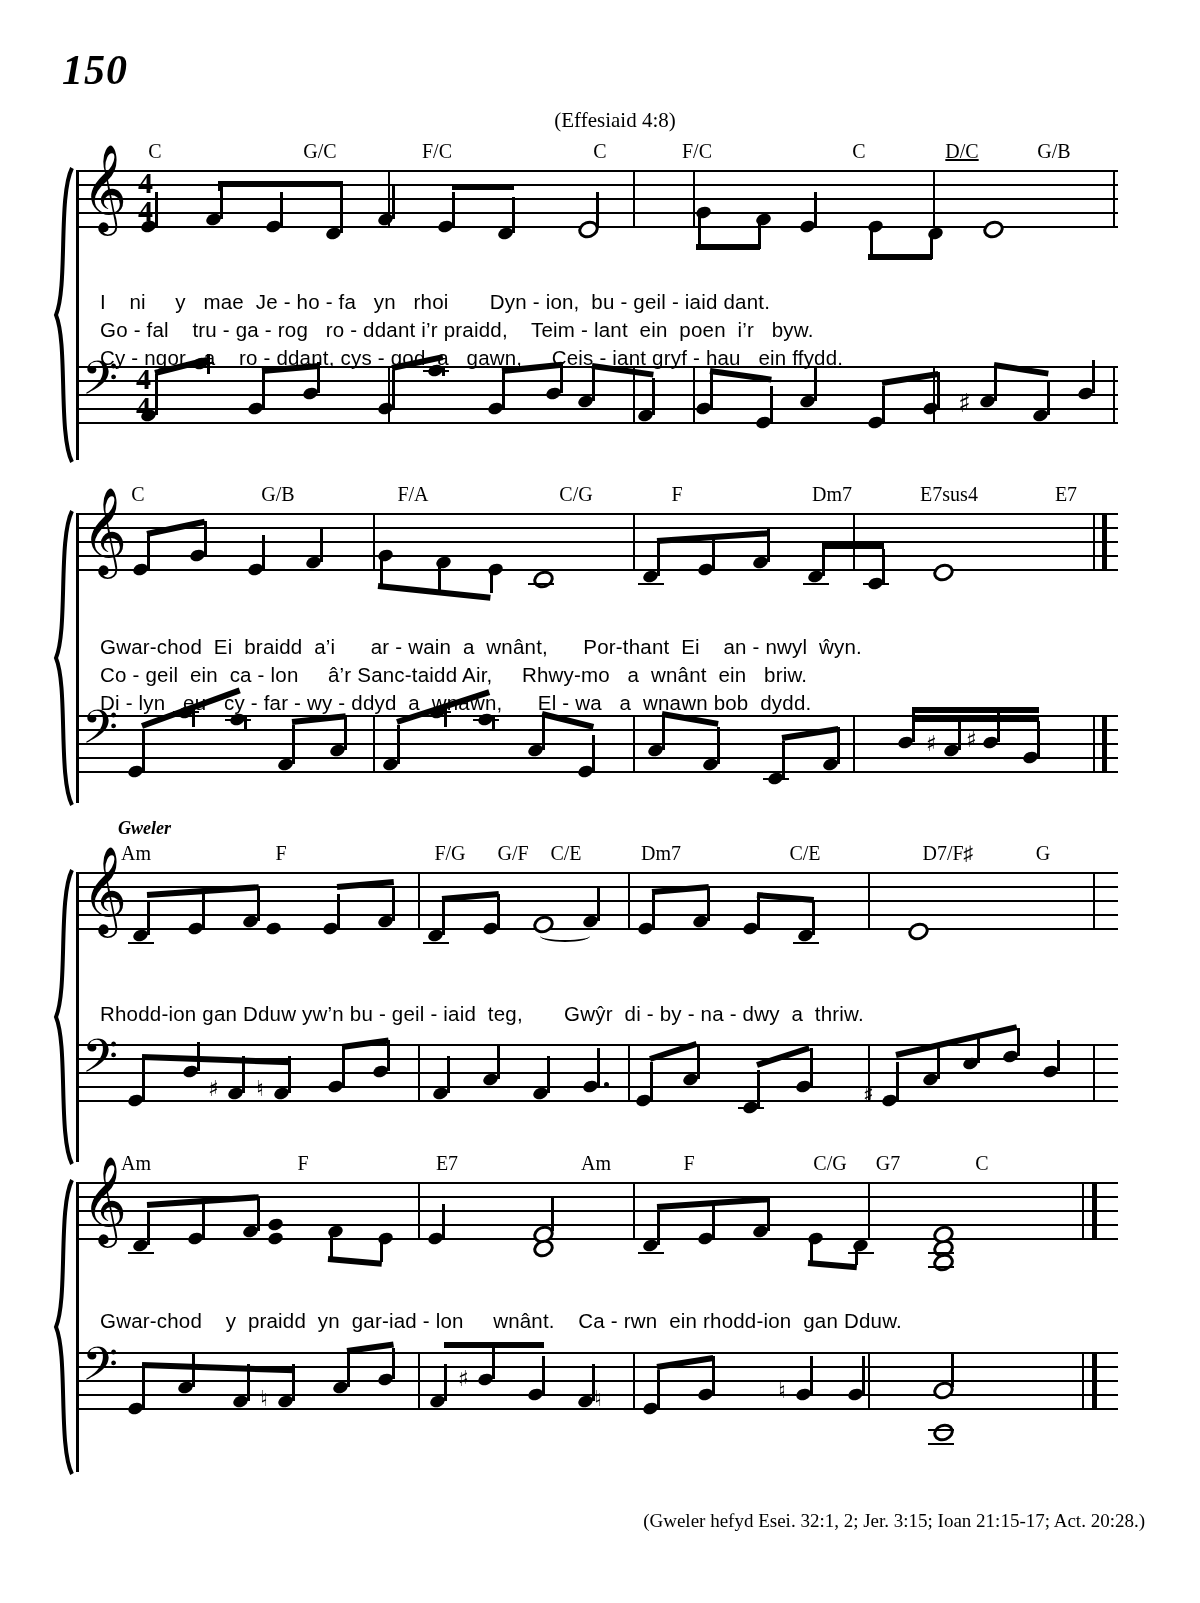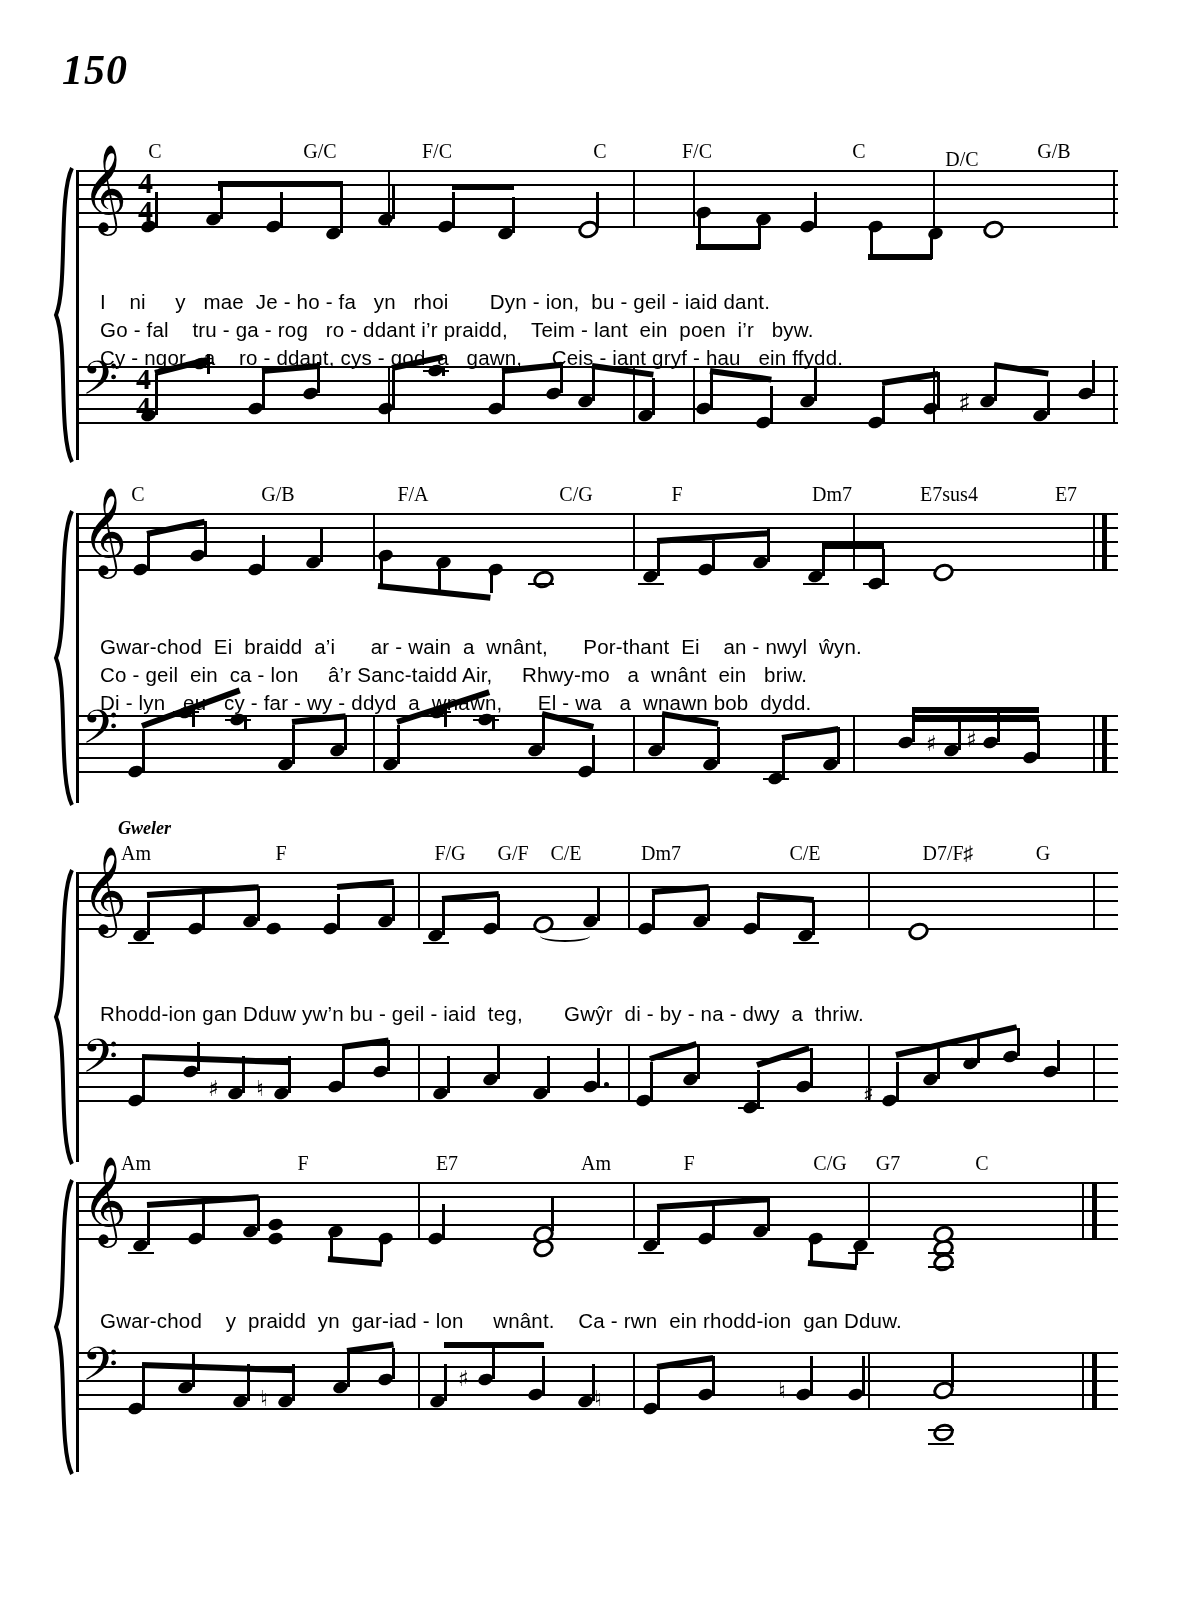--- a/index.html
+++ b/index.html
@@ -214,30 +214,31 @@
     left: 100px;
     letter-spacing: 0.2px;
   }
 </style>
 </head>
 <body>
 
 <div class="page">
 
   <div class="hymn-number">150</div>
+  <div class="hymn-subtitle">(Effesiaid 4:8)</div>
 
   <div class="system" id="sys1" style="top:140px;">
     <div class="chords">
       <div class="chord" style="left:155px;top:0;">C</div>
       <div class="chord" style="left:320px;top:0;">G/C</div>
       <div class="chord" style="left:437px;top:0;">F/C</div>
       <div class="chord" style="left:600px;top:0;">C</div>
       <div class="chord" style="left:697px;top:0;">F/C</div>
       <div class="chord" style="left:859px;top:0;">C</div>
-      <div class="chord" style="left:962px;top:8px;">D/C</div>
+      <div class="chord" style="left:962px;top:0;text-decoration:underline;">D/C</div>
       <div class="chord" style="left:1054px;top:0;">G/B</div>
     </div>
 
     <div class="sysline" style="top:30px;height:290px;"></div>
     <svg class="brace" style="top:26px;height:298px;" viewBox="0 0 22 298" preserveAspectRatio="none">
       <path d="M20,2 C6,30 16,120 4,149 C16,178 6,268 20,296" stroke="#000" stroke-width="4" fill="none"></path>
     </svg>
 
     <div class="staff" style="top:30px;">
       <div class="line"></div>
@@ -814,14 +815,15 @@
 
       <div class="note open" style="left:855px;top:30px;"></div>
         <div class="stem" style="left:873px;top:0px;height:35px;"></div>
       <div class="note open" style="left:855px;top:72px;"></div>
         <div class="ledger" style="left:850px;top:77px;"></div>
       <div class="ledger" style="left:850px;top:91px;"></div>
 
     </div>
   </div>
 
+  <div class="footnote">(Gweler hefyd Esei. 32:1, 2; Jer. 3:15; Ioan 21:15-17; Act. 20:28.)</div>
 
 </div>
 
 </body></html>

